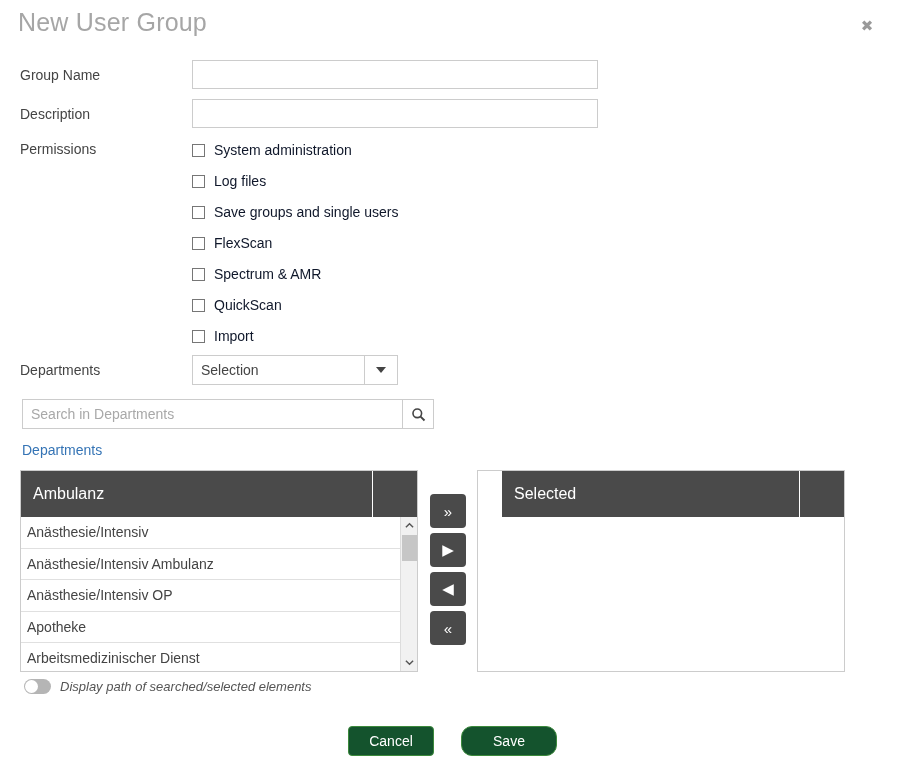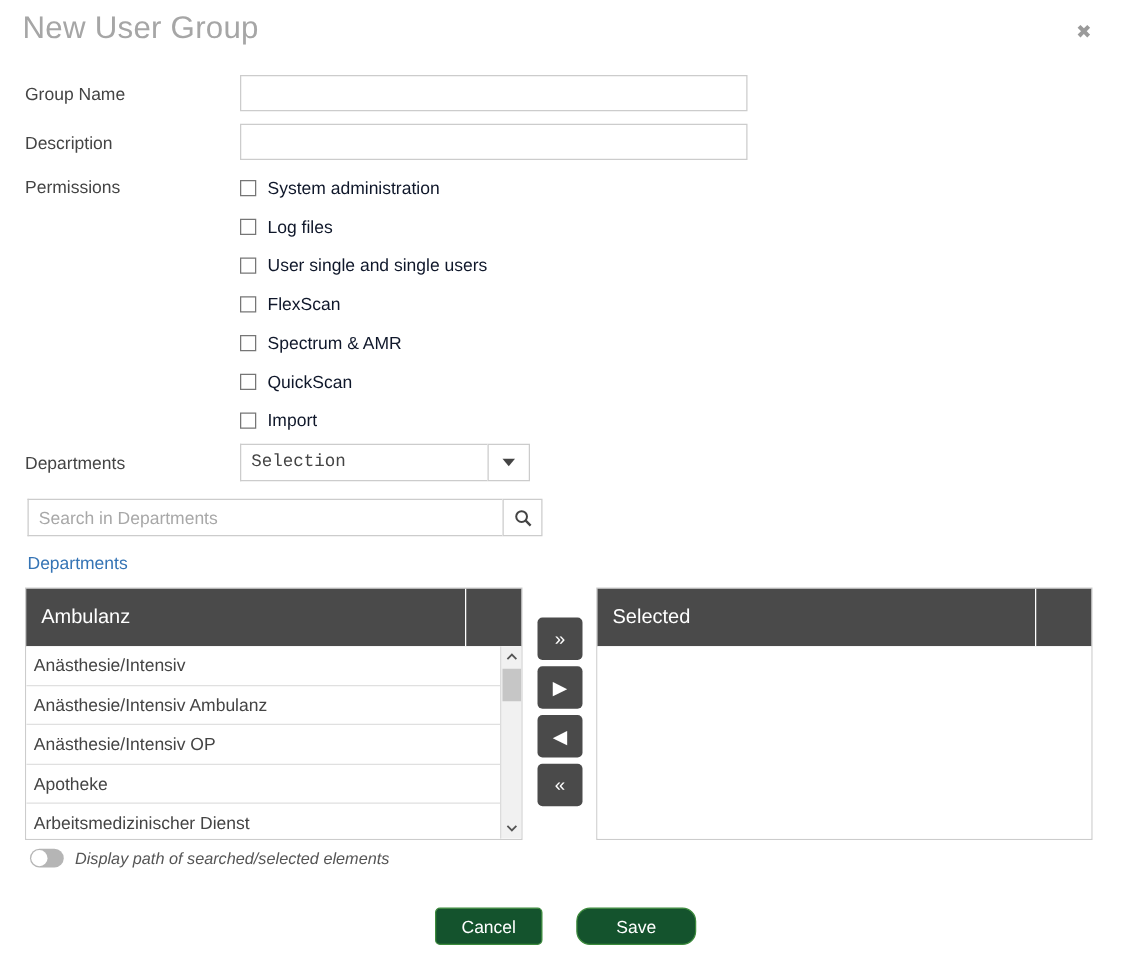--- a/index.html
+++ b/index.html
@@ -105,25 +105,24 @@
     white-space: nowrap;
   }
 
   
   #label-departments { top: 362px; }
 
   .select-wrap {
     position: absolute;
     left: 192px;
     top: 355px;
-    width: 232px;
+    width: 206px;
     height: 30px;
     display: flex;
     box-sizing: border-box;
-    font-family: Liberation Mono, monospace;
   }
   .select-field {
     flex: 1;
     border: 1px solid #cccccc;
     border-right: none;
     box-sizing: border-box;
     background: #ffffff;
     display: flex;
     align-items: center;
     padding-left: 8px;
@@ -200,22 +199,23 @@
     border: 1px solid #cccccc;
     background: #ffffff;
   }
   #panel-available {
     left: 20px;
     width: 398px;
     height: 202px;
   }
   #panel-selected {
     left: 477px;
-    width: 397px;
+    width: 368px;
     height: 202px;
+    padding-left: 24px;
   }
 
   .list-header {
     height: 46px;
     background: #4a4a4a;
     display: flex;
     align-items: center;
     box-sizing: border-box;
   }
   .list-header-title {
@@ -383,21 +383,21 @@
   <div class="perm-item" style="top:141px">
     <span class="perm-box"></span>
     <span class="perm-label">System administration</span>
   </div>
   <div class="perm-item" style="top:172px">
     <span class="perm-box"></span>
     <span class="perm-label">Log files</span>
   </div>
   <div class="perm-item" style="top:203px">
     <span class="perm-box"></span>
-    <span class="perm-label">User single and single users</span>
+    <span class="perm-label">Save groups and single users</span>
   </div>
   <div class="perm-item" style="top:234px">
     <span class="perm-box"></span>
     <span class="perm-label">FlexScan</span>
   </div>
   <div class="perm-item" style="top:265px">
     <span class="perm-box"></span>
     <span class="perm-label">Spectrum &amp; AMR</span>
   </div>
   <div class="perm-item" style="top:296px">

